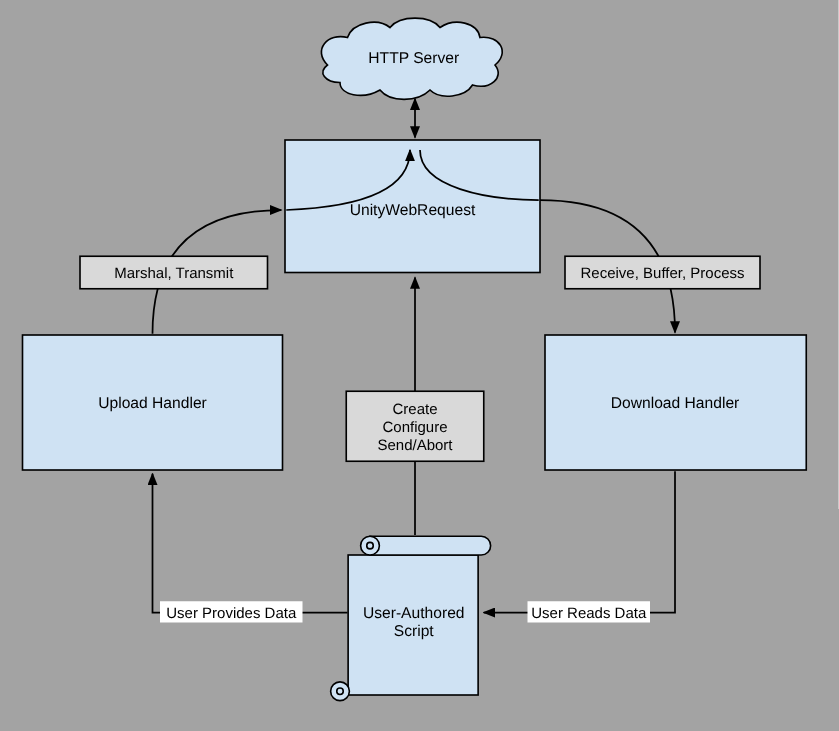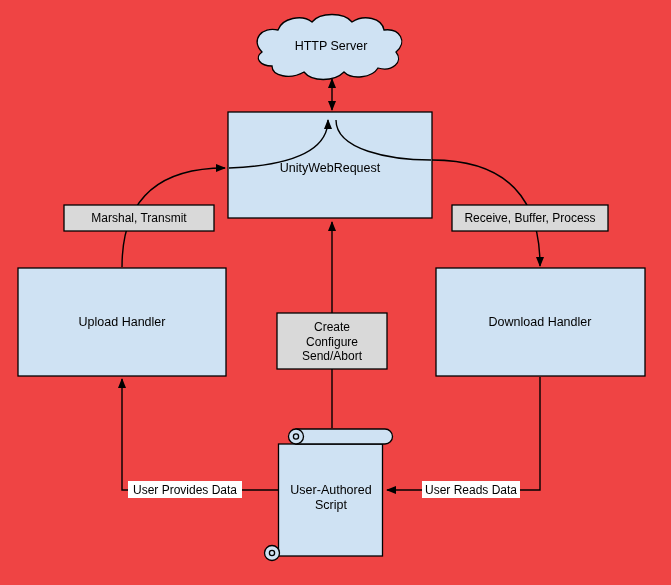--- a/index.html
+++ b/index.html
@@ -1,20 +1,20 @@
 <!DOCTYPE html>
 <html><head>
 <meta charset="utf-8">
 <style>
   html, body { margin: 0; padding: 0; background: #ffffff; }
   .canvas {
     position: relative;
     width: 671px;
     height: 585px;
-    background: #ef4444;
+    background: #a3a3a3;
     font-family: "Liberation Sans", sans-serif;
     overflow: hidden;
   }
   svg { display: block; }
   svg text {
     fill: #000000;
     font-family: "Liberation Sans", sans-serif;
     text-anchor: middle;
   }
   .node-label { font-size: 12.5px; }

